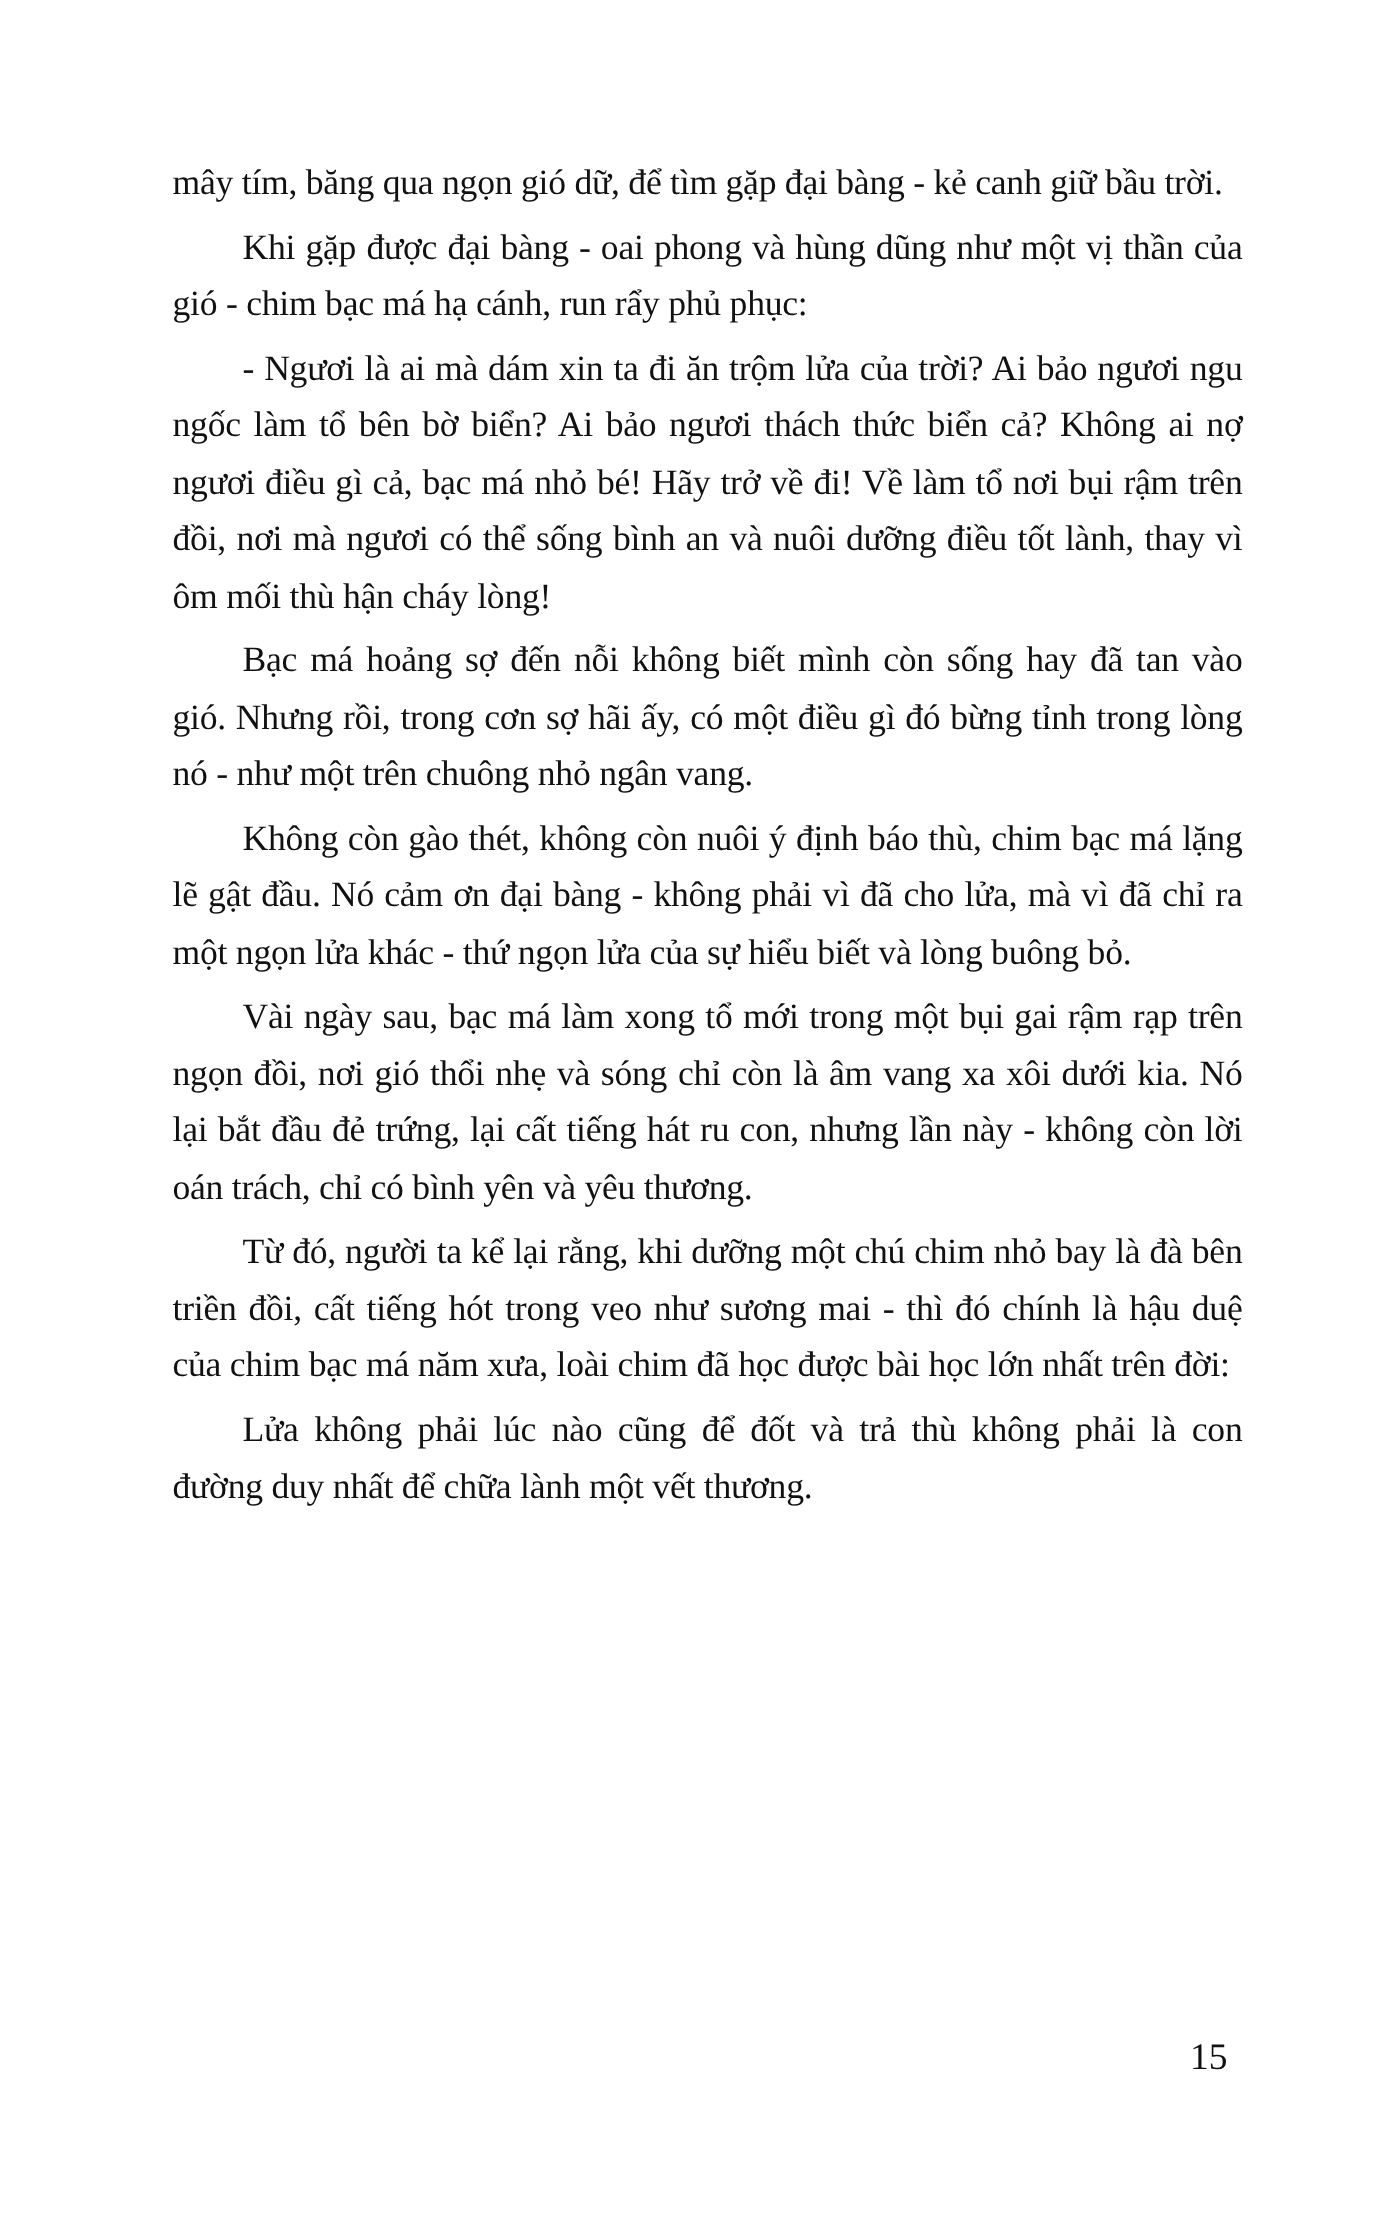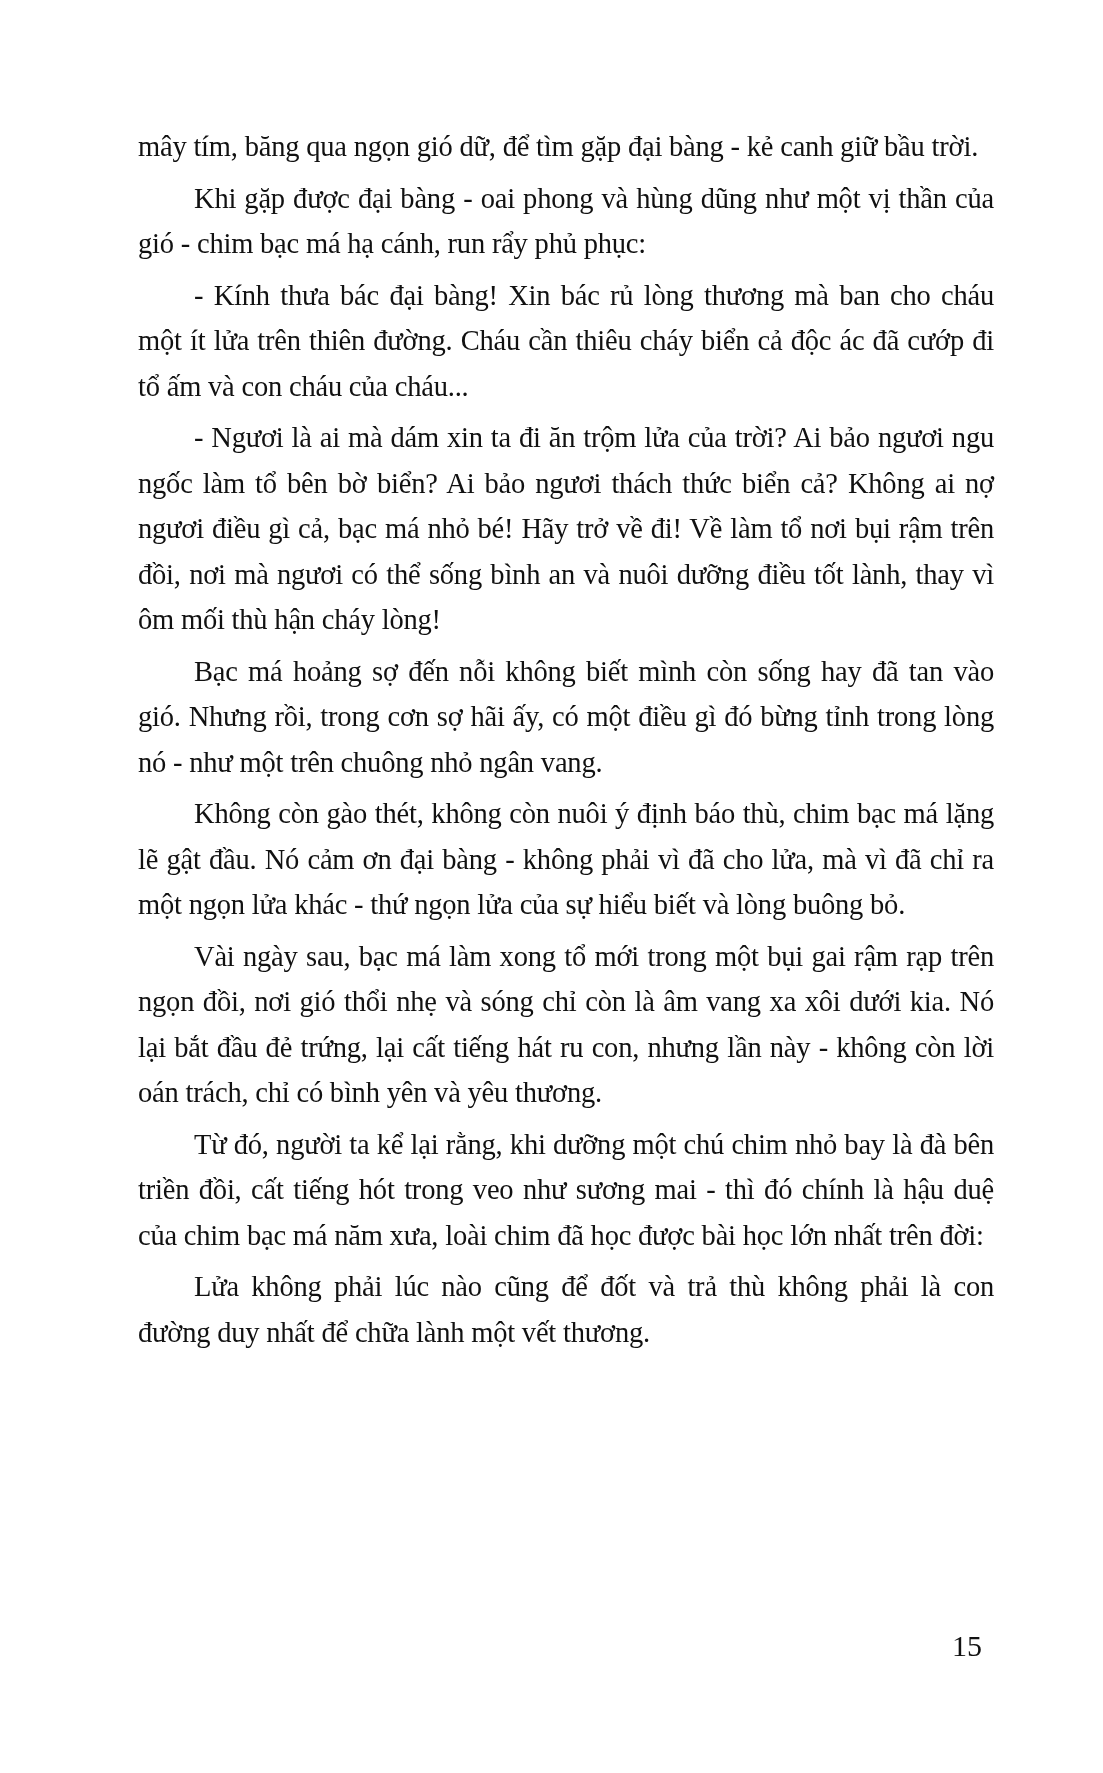--- a/index.html
+++ b/index.html
@@ -39,21 +39,20 @@
       font-size: 30px;
       line-height: 40px;
     }
   </style>
 </head>
 <body>
 
 <div class="page">
   <p class="para">mây tím, băng qua ngọn gió dữ, để tìm gặp đại bàng - kẻ canh giữ bầu trời.</p>
   <p class="para indent">Khi gặp được đại bàng - oai phong và hùng dũng như một vị thần của gió - chim bạc má hạ cánh, run rẩy phủ phục:</p>
-  <p class="para indent">- Kính thưa bác đại bàng! Xin bác rủ lòng thương mà ban cho cháu một ít lửa trên thiên đường. Cháu cần thiêu cháy biển cả độc ác đã cướp đi tổ ấm và con cháu của cháu...</p>
   <p class="para indent">- Ngươi là ai mà dám xin ta đi ăn trộm lửa của trời? Ai bảo ngươi ngu ngốc làm tổ bên bờ biển? Ai bảo ngươi thách thức biển cả? Không ai nợ ngươi điều gì cả, bạc má nhỏ bé! Hãy trở về đi! Về làm tổ nơi bụi rậm trên đồi, nơi mà ngươi có thể sống bình an và nuôi dưỡng điều tốt lành, thay vì ôm mối thù hận cháy lòng!</p>
   <p class="para indent">Bạc má hoảng sợ đến nỗi không biết mình còn sống hay đã tan vào gió. Nhưng rồi, trong cơn sợ hãi ấy, có một điều gì đó bừng tỉnh trong lòng nó - như một trên chuông nhỏ ngân vang.</p>
   <p class="para indent">Không còn gào thét, không còn nuôi ý định báo thù, chim bạc má lặng lẽ gật đầu. Nó cảm ơn đại bàng - không phải vì đã cho lửa, mà vì đã chỉ ra một ngọn lửa khác - thứ ngọn lửa của sự hiểu biết và lòng buông bỏ.</p>
   <p class="para indent">Vài ngày sau, bạc má làm xong tổ mới trong một bụi gai rậm rạp trên ngọn đồi, nơi gió thổi nhẹ và sóng chỉ còn là âm vang xa xôi dưới kia. Nó lại bắt đầu đẻ trứng, lại cất tiếng hát ru con, nhưng lần này - không còn lời oán trách, chỉ có bình yên và yêu thương.</p>
   <p class="para indent">Từ đó, người ta kể lại rằng, khi dưỡng một chú chim nhỏ bay là đà bên triền đồi, cất tiếng hót trong veo như sương mai - thì đó chính là hậu duệ của chim bạc má năm xưa, loài chim đã học được bài học lớn nhất trên đời:</p>
   <p class="para indent">Lửa không phải lúc nào cũng để đốt và trả thù không phải là con đường duy nhất để chữa lành một vết thương.</p>
 </div>
 
 <div class="page-number">15</div>
 

